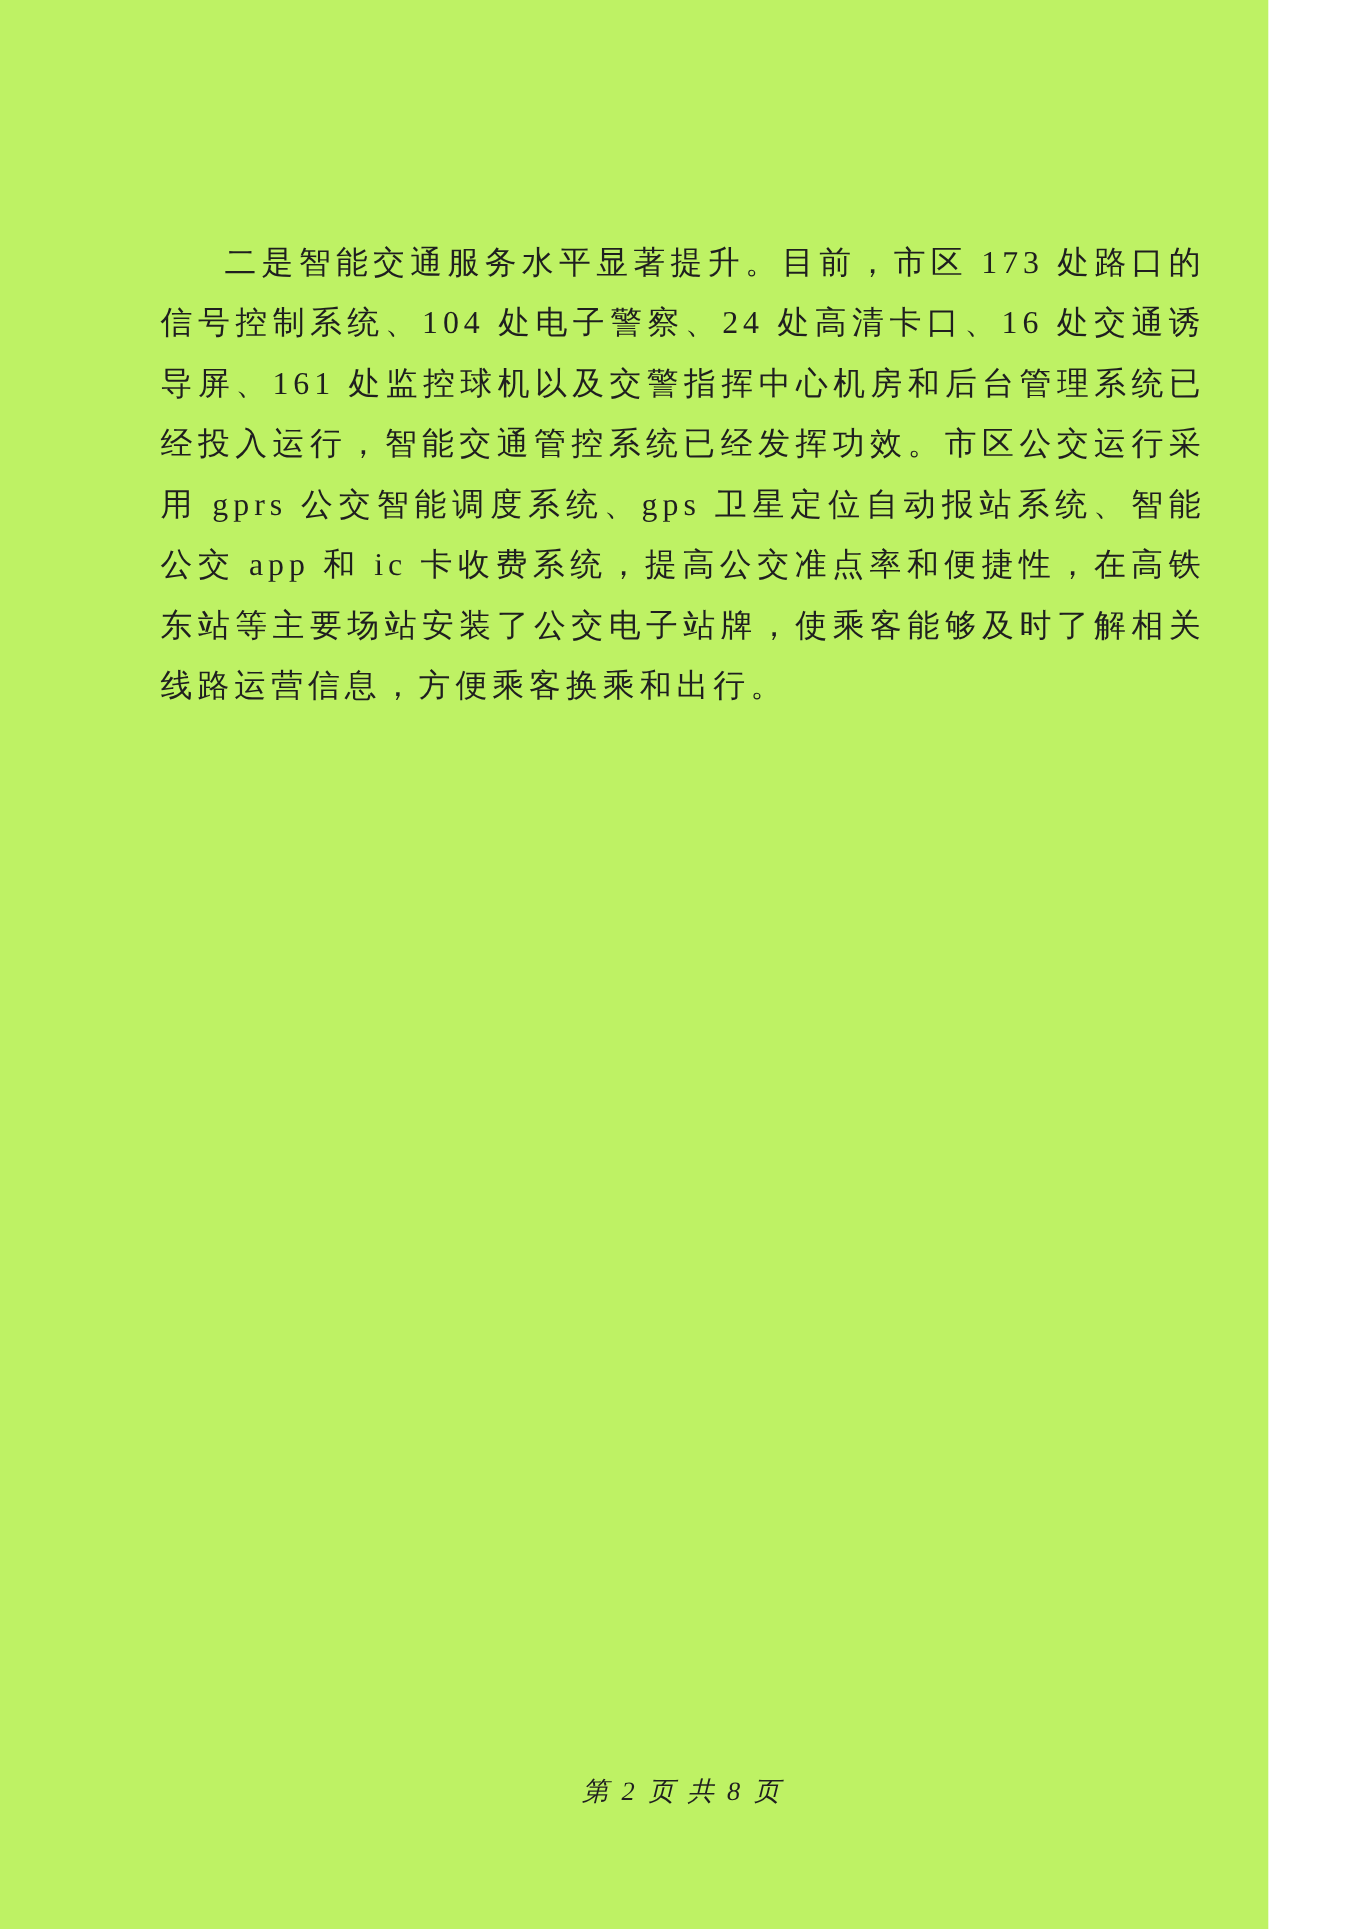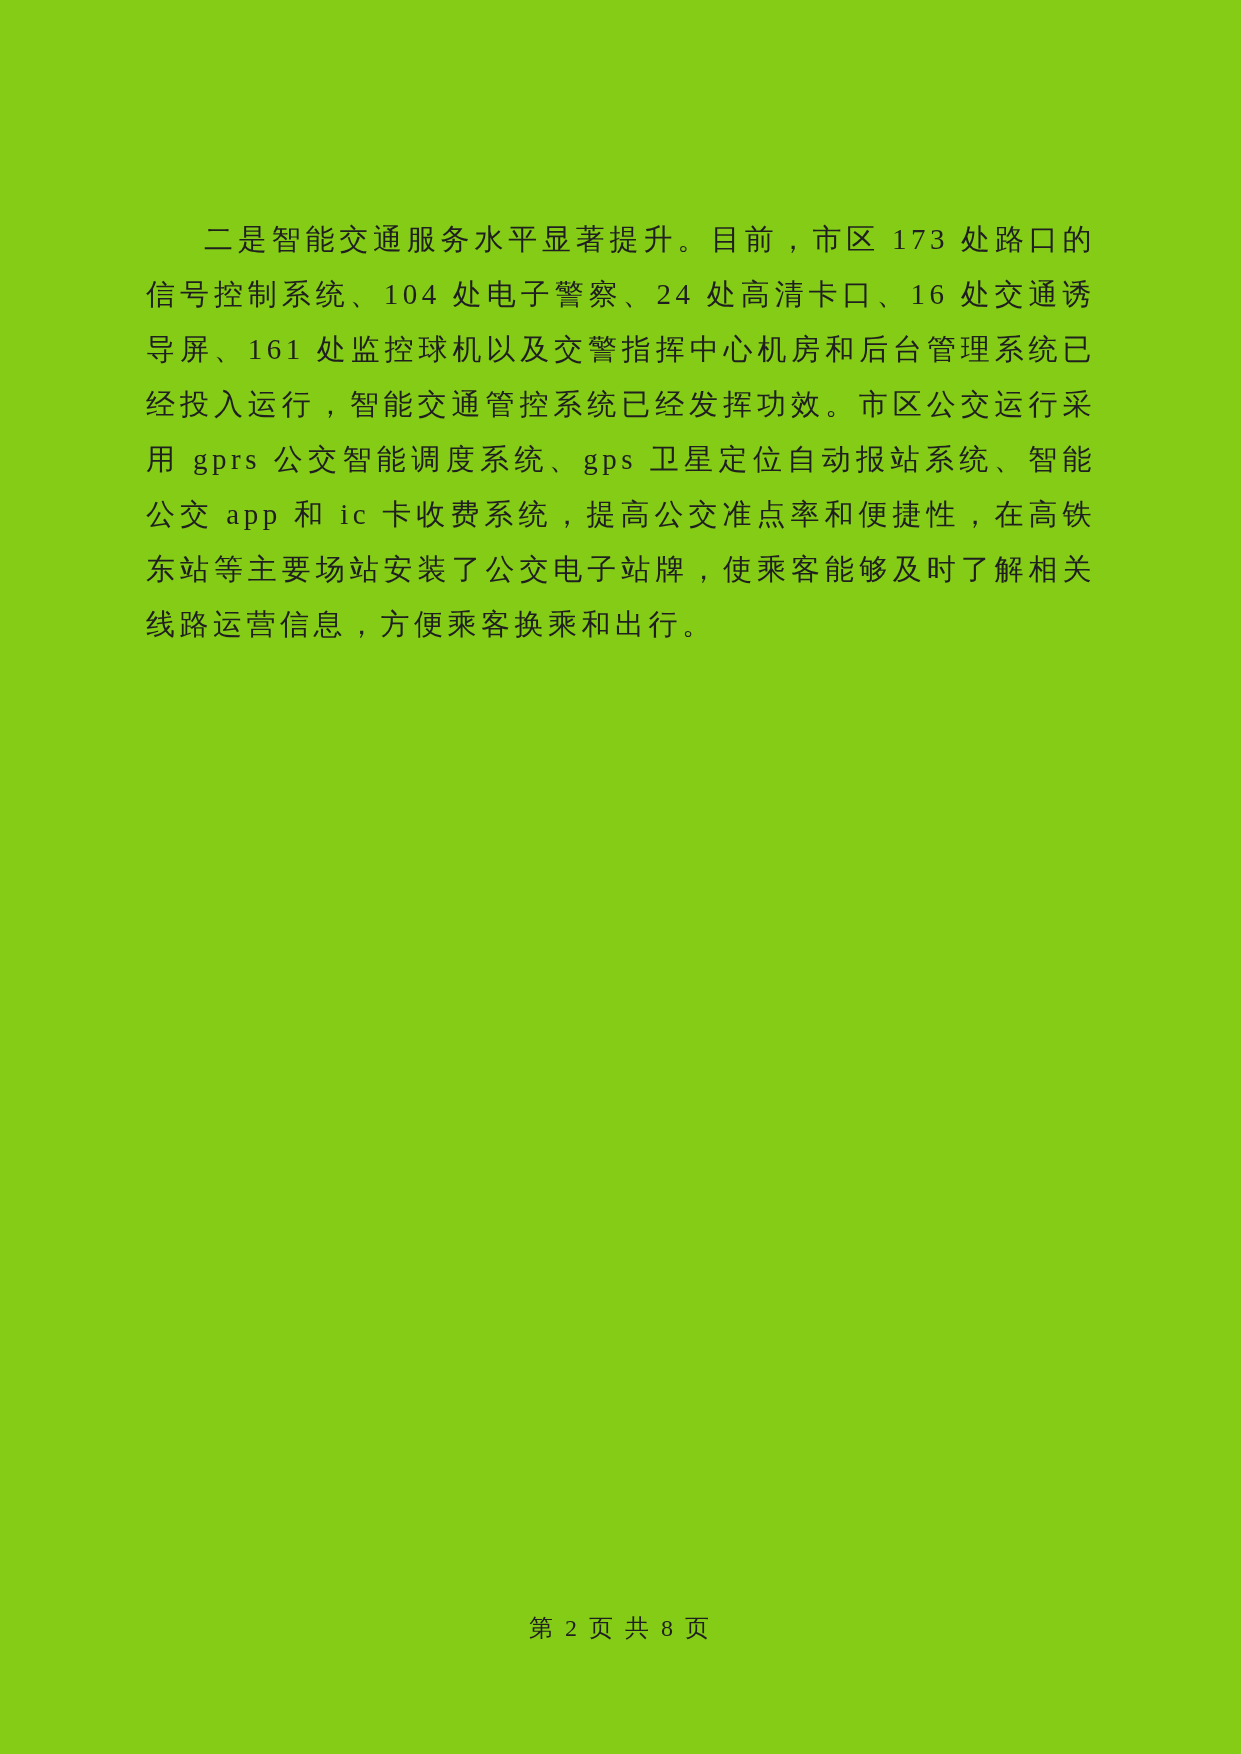--- a/index.html
+++ b/index.html
@@ -12,23 +12,23 @@
     height: 1754px;
     position: relative;
     font-family: "Liberation Serif", "DejaVu Serif", serif;
     color: #1f1f1f;
     overflow: hidden;
   }
   .page {
     position: absolute;
     top: 0;
     left: 0;
-    width: 1241px;
+    width: 1153px;
     height: 1754px;
-    background: #84cc16;
+    background: #bef264;
   }
   .content {
     position: absolute;
     top: 212px;
     left: 146px;
     width: 950px;
   }
   .para {
     margin: 0;
     font-size: 29px;
@@ -44,20 +44,21 @@
     position: absolute;
     top: 1612px;
     left: 0;
     width: 1241px;
     text-align: center;
   }
   .footer span {
     font-size: 24px;
     letter-spacing: 3px;
     color: #1f1f1f;
+    font-style: italic;
   }
 </style>
 </head>
 <body>
 
 <div class="page">
   <div class="content">
     <p class="para">二是智能交通服务水平显著提升。目前，市区 173 处路口的信号控制系统、104 处电子警察、24 处高清卡口、16 处交通诱导屏、161 处监控球机以及交警指挥中心机房和后台管理系统已经投入运行，智能交通管控系统已经发挥功效。市区公交运行采用 gprs 公交智能调度系统、gps 卫星定位自动报站系统、智能公交 app 和 ic 卡收费系统，提高公交准点率和便捷性，在高铁东站等主要场站安装了公交电子站牌，使乘客能够及时了解相关线路运营信息，方便乘客换乘和出行。</p>
   </div>
 

